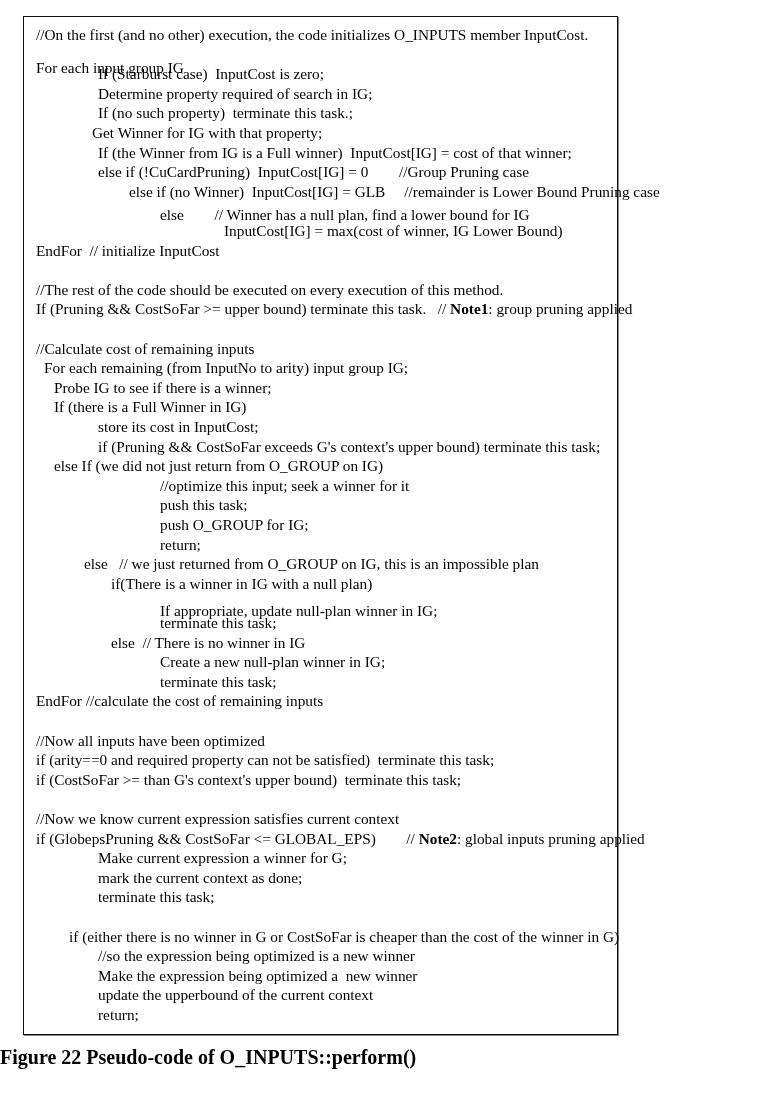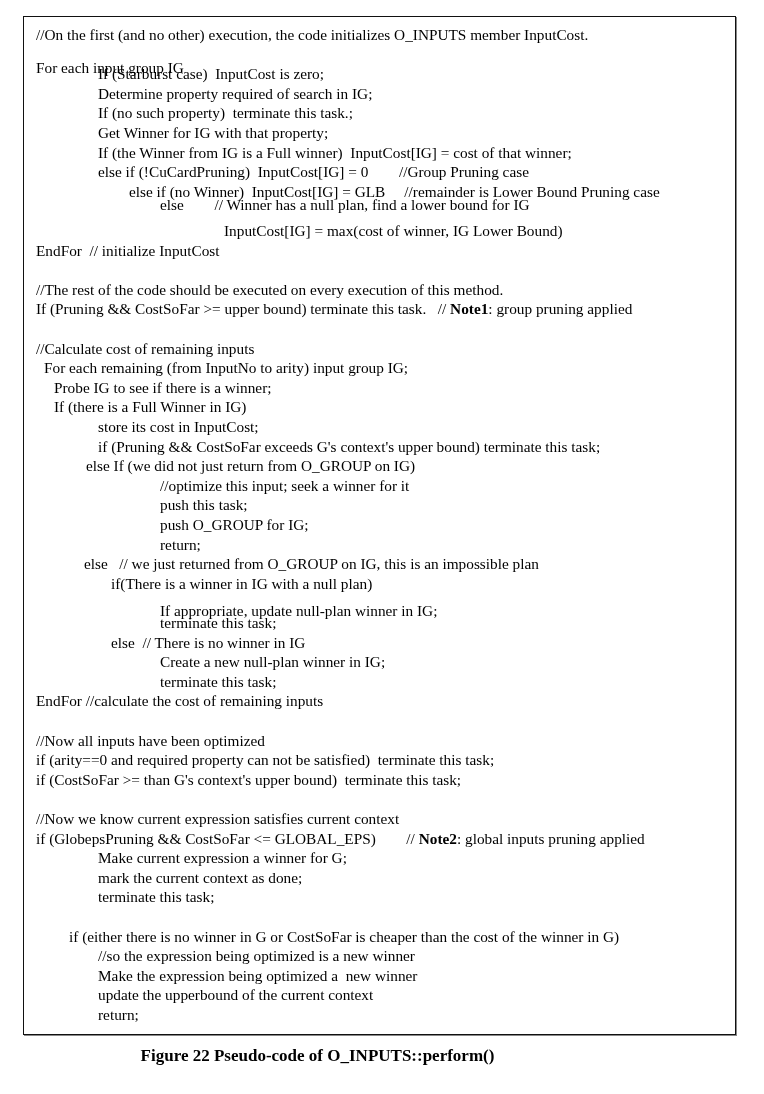--- a/index.html
+++ b/index.html
@@ -1,53 +1,53 @@
 <!DOCTYPE html>
 <html><head>
 <meta charset="utf-8">
 <style>
   html, body { margin: 0; padding: 0; background: #ffffff; }
   body { width: 764px; height: 1094px; position: relative; overflow: hidden;
          font-family: "Liberation Serif", "DejaVu Serif", serif; color: #000; }
-  .box { position: absolute; left: 23px; top: 16px; width: 713px; height: 1019px;
+  .box { position: absolute; left: 23px; top: 16px; width: 595px; height: 1019px;
          border: 1.5px solid #111; box-shadow: 1px 1px 0 #888; box-sizing: border-box; text-decoration: underline; }
   .code { position: absolute; left: 12px; top: 8px; right: 4px; }
   .line { position: absolute; white-space: pre; font-size: 15.3px; line-height: 19.6px; height: 19.6px; }
   .line b { font-weight: bold; }
-  .caption { position: absolute; left: 0; width: 635px; top: 1046px; text-align: center;
-             font-size: 17px; font-weight: bold; }
+  .caption { position: absolute; left: 0; width: 635px; top: 1046px; text-align: left;
+             font-size: 20px; font-weight: bold; }
 </style>
 </head>
 <body>
 
 <div class="box">
   <div class="code" id="code">
       <div class="line" style="top: 0px; left: 0px;"><span>//On the first (and no other) execution, the code initializes O_INPUTS member InputCost.</span></div>
       <div class="line" style="top: 33px; left: 0px;"><span>For each input group IG</span></div>
       <div class="line" style="top: 39.2px; left: 62px;"><span>If (Starburst case)  InputCost is zero;</span></div>
       <div class="line" style="top: 58.8px; left: 62px;"><span>Determine property required of search in IG;</span></div>
       <div class="line" style="top: 78.4px; left: 62px;"><span>If (no such property)  terminate this task.;</span></div>
-      <div class="line" style="top: 98px; left: 62px; text-align: right;"><span>Get Winner for IG with that property;</span></div>
+      <div class="line" style="top: 98px; left: 56px; text-align: right;"><span>Get Winner for IG with that property;</span></div>
       <div class="line" style="top: 117.6px; left: 62px;"><span>If (the Winner from IG is a Full winner)  InputCost[IG] = cost of that winner;</span></div>
       <div class="line" style="top: 137.2px; left: 62px;"><span>else if (!CuCardPruning)  InputCost[IG] = 0        //Group Pruning case</span></div>
       <div class="line" style="top: 156.8px; left: 93px;"><span>else if (no Winner)  InputCost[IG] = GLB     //remainder is Lower Bound Pruning case</span></div>
-      <div class="line" style="top: 170px; left: 124px;"><span>else        // Winner has a null plan, find a lower bound for IG</span></div>
+      <div class="line" style="top: 180px; left: 124px;"><span>else        // Winner has a null plan, find a lower bound for IG</span></div>
       <div class="line" style="top: 196px; left: 188px;"><span>InputCost[IG] = max(cost of winner, IG Lower Bound)</span></div>
       <div class="line" style="top: 215.6px; left: 0px;"><span>EndFor  // initialize InputCost</span></div>
       <div class="line" style="top: 235.2px; left: 0px;"><span></span></div>
       <div class="line" style="top: 254.8px; left: 0px;"><span>//The rest of the code should be executed on every execution of this method.</span></div>
       <div class="line" style="top: 274.4px; left: 0px;"><span>If (Pruning &amp;&amp; CostSoFar &gt;= upper bound) terminate this task.   // </span><b>Note1</b><span>: group pruning applied</span></div>
       <div class="line" style="top: 294px; left: 0px;"><span></span></div>
       <div class="line" style="top: 313.6px; left: 0px;"><span>//Calculate cost of remaining inputs</span></div>
       <div class="line" style="top: 333.2px; left: 8px;"><span>For each remaining (from InputNo to arity) input group IG;</span></div>
       <div class="line" style="top: 352.8px; left: 18px;"><span>Probe IG to see if there is a winner;</span></div>
       <div class="line" style="top: 372.4px; left: 18px;"><span>If (there is a Full Winner in IG)</span></div>
       <div class="line" style="top: 392px; left: 62px;"><span>store its cost in InputCost;</span></div>
       <div class="line" style="top: 411.6px; left: 62px;"><span>if (Pruning &amp;&amp; CostSoFar exceeds G's context's upper bound) terminate this task;</span></div>
-      <div class="line" style="top: 431.2px; left: 18px; margin-left: 32px;"><span>else If (we did not just return from O_GROUP on IG)</span></div>
+      <div class="line" style="top: 431.2px; left: 18px;"><span>else If (we did not just return from O_GROUP on IG)</span></div>
       <div class="line" style="top: 450.8px; left: 124px;"><span>//optimize this input; seek a winner for it</span></div>
       <div class="line" style="top: 470.4px; left: 124px;"><span>push this task;</span></div>
       <div class="line" style="top: 490px; left: 124px;"><span>push O_GROUP for IG;</span></div>
       <div class="line" style="top: 509.6px; left: 124px;"><span>return;</span></div>
       <div class="line" style="top: 529.2px; left: 48px;"><span>else   // we just returned from O_GROUP on IG, this is an impossible plan</span></div>
       <div class="line" style="top: 548.8px; left: 75px;"><span>if(There is a winner in IG with a null plan)</span></div>
       <div class="line" style="top: 576px; left: 124px;"><span>If appropriate, update null-plan winner in IG;</span></div>
       <div class="line" style="top: 588px; left: 124px;"><span>terminate this task;</span></div>
       <div class="line" style="top: 607.6px; left: 75px;"><span>else  // There is no winner in IG</span></div>
       <div class="line" style="top: 627.2px; left: 124px;"><span>Create a new null-plan winner in IG;</span></div>

